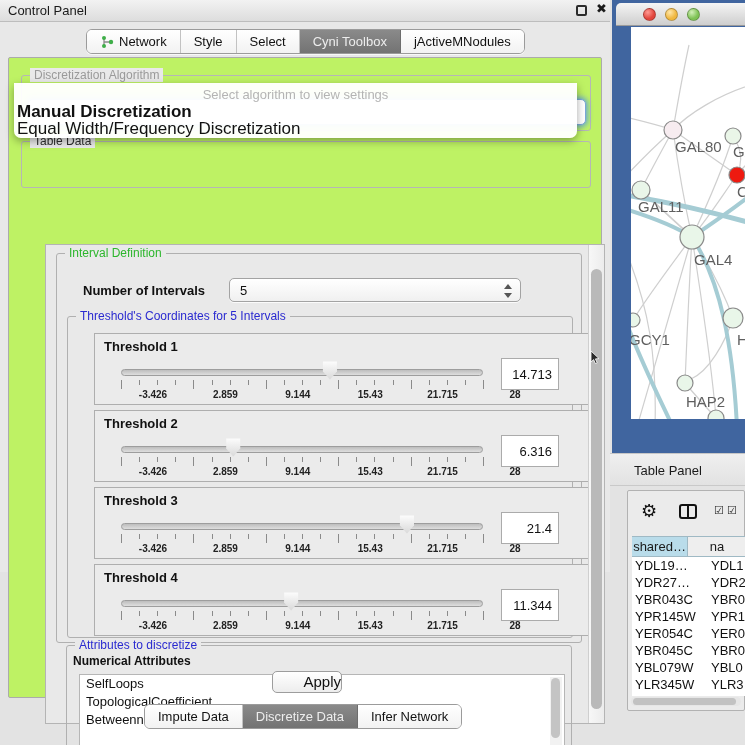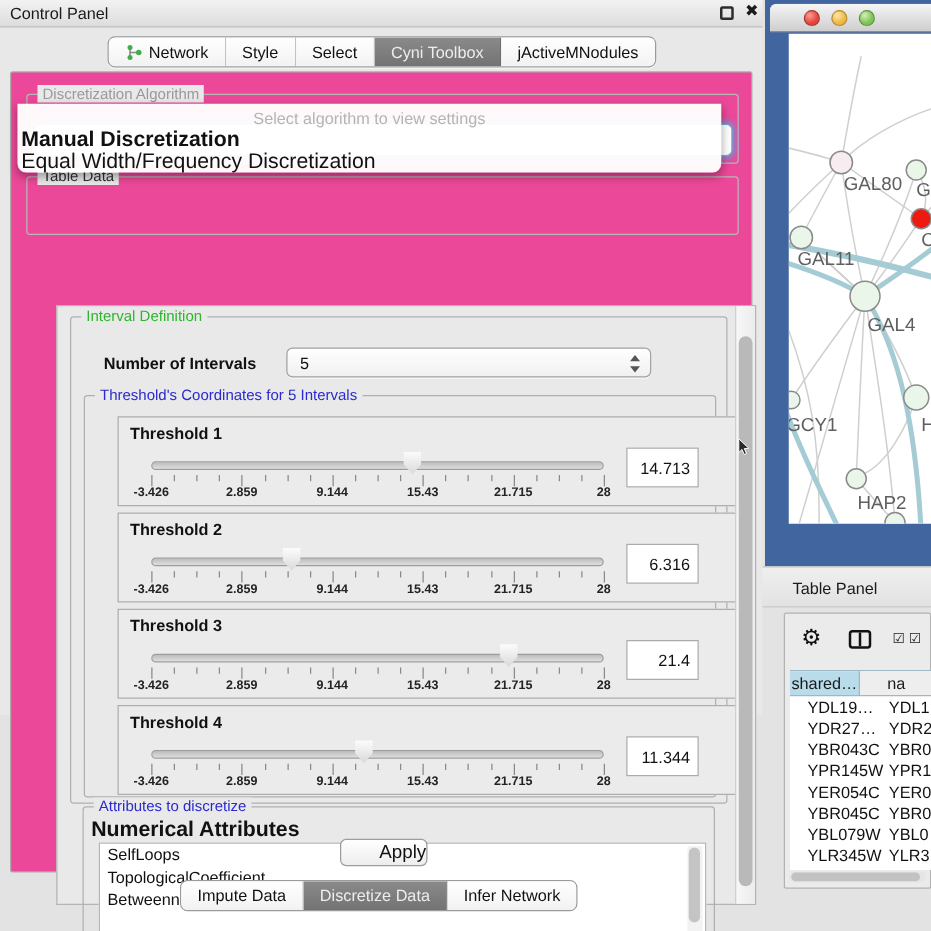--- a/index.html
+++ b/index.html
@@ -17,21 +17,21 @@
   
   .seg{position:absolute;display:flex;height:25px;border:1px solid #9b9b9b;border-radius:6px;
     background:#ffffff;overflow:hidden;box-shadow:0 1px 0 rgba(255,255,255,.7);}
   .seg .tab{display:flex;align-items:center;justify-content:center;padding:0 13px;font-size:13px;
     color:#111;border-right:1px solid #c2c2c2;background:linear-gradient(#ffffff,#f2f2f2);white-space:nowrap;}
   .seg .tab:last-child{border-right:none;}
   .seg .tab.sel{background:linear-gradient(#8a8a8a,#737373);color:#ededed;border-right:1px solid #6d6d6d;}
   .seg .tab .ticon{margin-right:5px;display:inline-block;width:14px;height:14px;}
 
   .cp-content{position:absolute;left:8px;top:57px;width:594px;height:641px;
-    background:#ec4899;border:1px solid #ababab;border-radius:2px;}
+    background:#bef264;border:1px solid #ababab;border-radius:2px;}
 
   
   .group{position:absolute;border:1px solid #b6b6b6;border-radius:3px;}
   .gtitle{position:absolute;top:-8px;left:8px;background:#e9e9e9;padding:0 4px;font-size:12px;white-space:nowrap;}
 
   
   .combo{position:absolute;height:24px;background:linear-gradient(#ffffff,#f0f0f0);
     border:1px solid #a3a3a3;border-radius:5px;font-size:13px;color:#111;
     display:flex;align-items:center;padding-left:10px;box-shadow:0 1px 0 rgba(255,255,255,.8);}
   .spinner{position:absolute;right:8px;top:4px;width:9px;height:16px;}
@@ -63,21 +63,21 @@
   .tpanel{position:absolute;left:26px;width:498px;height:72px;border:1px solid #aeaeae;background:#ebebeb;}
   .tpanel .tlabel{position:absolute;left:9px;top:5px;font-size:13px;font-weight:bold;color:#111;}
   .track{position:absolute;left:26px;top:35px;width:362px;height:7px;border:1px solid #9d9d9d;border-radius:4px;
     background:linear-gradient(#bdbdbd,#dedede);}
   .thumbp{position:absolute;top:27px;width:16px;height:19px;
     clip-path:polygon(6% 2%,94% 2%,94% 55%,50% 98%,6% 55%);
     background:linear-gradient(#fdfdfd,#d8d8d8);filter:drop-shadow(0 0 1px #8a8a8a);}
   .tickzone{position:absolute;left:26px;top:46px;width:362px;height:10px;}
   .tick{position:absolute;top:0;width:1px;background:#8a8a8a;}
   .scalezone{position:absolute;left:26px;top:55px;width:362px;height:13px;}
-  .scalelab{position:absolute;top:0;font-size:10px;font-weight:bold;color:#222;transform:translateX(-50%);white-space:nowrap;}
+  .scalelab{position:absolute;top:0;font-size:10px;font-weight:bold;color:#222;transform:translateX(-50%);white-space:nowrap;margin-left:32px;}
   .vbox{position:absolute;left:406px;top:24px;width:58px;height:32px;background:#fff;border:1px solid #ababab;
     font-size:13px;color:#111;text-align:right;padding:0 6px 0 0;line-height:30px;}
   input.vbox{outline:none;}
 
   
   .attrlist{position:absolute;background:#fff;border:1px solid #b6b6b6;overflow:hidden;}
   .attrlist .li{font-size:13px;color:#111;height:18px;line-height:18px;padding-left:6px;white-space:nowrap;}
 
   .btn{position:absolute;height:22px;background:linear-gradient(#ffffff,#ededed);border:1px solid #9d9d9d;
     border-radius:5px;font-size:15px;color:#111;text-align:right;line-height:20px;}
@@ -97,21 +97,21 @@
   .gear{position:absolute;left:13px;top:9px;font-size:18px;color:#111;}
   .colicon{position:absolute;left:51px;top:13px;width:18px;height:15px;border:2px solid #111;border-radius:3px;}
   .colicon:before{content:"";position:absolute;left:6px;top:0;width:2px;height:11px;background:#111;}
   .cbicon{position:absolute;top:13px;font-size:11px;color:#222;}
   .tp-table{position:absolute;left:4px;top:45px;width:114px;height:160px;background:#fff;overflow:hidden;}
   .tp-header{display:flex;height:21px;border-top:1px solid #9fb9c4;border-bottom:1px solid #9fb9c4;}
   .tp-header .hc1{width:77px;background:#b9dcea;border-right:1px solid #9fb9c4;font-size:13px;color:#1a1a1a;
     text-align:center;line-height:20px;overflow:hidden;white-space:nowrap;}
   .tp-header .hc2{width:80px;background:#eeeeee;font-size:13px;color:#1a1a1a;text-align:center;line-height:20px;white-space:nowrap;}
   .tp-row{display:flex;height:17px;}
-  .tp-row .c1{width:77px;padding-left:14px;font-size:13px;color:#111;line-height:17px;white-space:nowrap;overflow:hidden;}
+  .tp-row .c1{width:77px;padding-left:3px;font-size:13px;color:#111;line-height:17px;white-space:nowrap;overflow:hidden;}
   .tp-row .c2{width:40px;padding-left:4px;font-size:13px;color:#111;line-height:17px;white-space:nowrap;}
   .hsb{position:absolute;left:3px;top:206px;width:110px;height:9px;background:#e6e6e6;border-radius:5px;}
   .hsb .thumb{position:absolute;left:2px;top:1px;width:103px;height:7px;background:#c2c2c2;border-radius:4px;}
 
   .cursor{position:absolute;left:590px;top:351px;z-index:100;}
   svg text{font-family:"Liberation Sans","DejaVu Sans",sans-serif;}
 </style>
 </head>
 <body>
 
@@ -319,21 +319,21 @@
                     <span class="scalelab" style="left: 100%;">28</span>
                   </div>
                   <input class="vbox" value="11.344" style="">
                 </div>
               </div>
           </div>
         </div>
 
         <div class="group" style="left:20px;top:400px;width:506px;height:120px;border-color:#b0b0b0;">
           <span class="gtitle" id="attributesTitle" style="color: rgb(42, 42, 208);">Attributes to discretize</span>
-          <span style="position:absolute;left:6px;top:8px;font-size:17px;font-weight:bold;color:#111;">Numerical Attributes</span>
+          <span style="position:absolute;left:6px;top:8px;font-size:12px;font-weight:bold;color:#111;">Numerical Attributes</span>
           <div class="attrlist" style="left:12px;top:28px;width:486px;height:80px;" id="attrList">
             <div class="lsb" style="right:2px;top:2px;height:74px;">
               <div class="thumb" style="top:1px;height:60px;"></div>
             </div>
           <div class="li">SelfLoops</div>
               <div class="li">TopologicalCoefficient</div>
               <div class="li">BetweennessCentrality</div>
             </div>
         </div>
 

